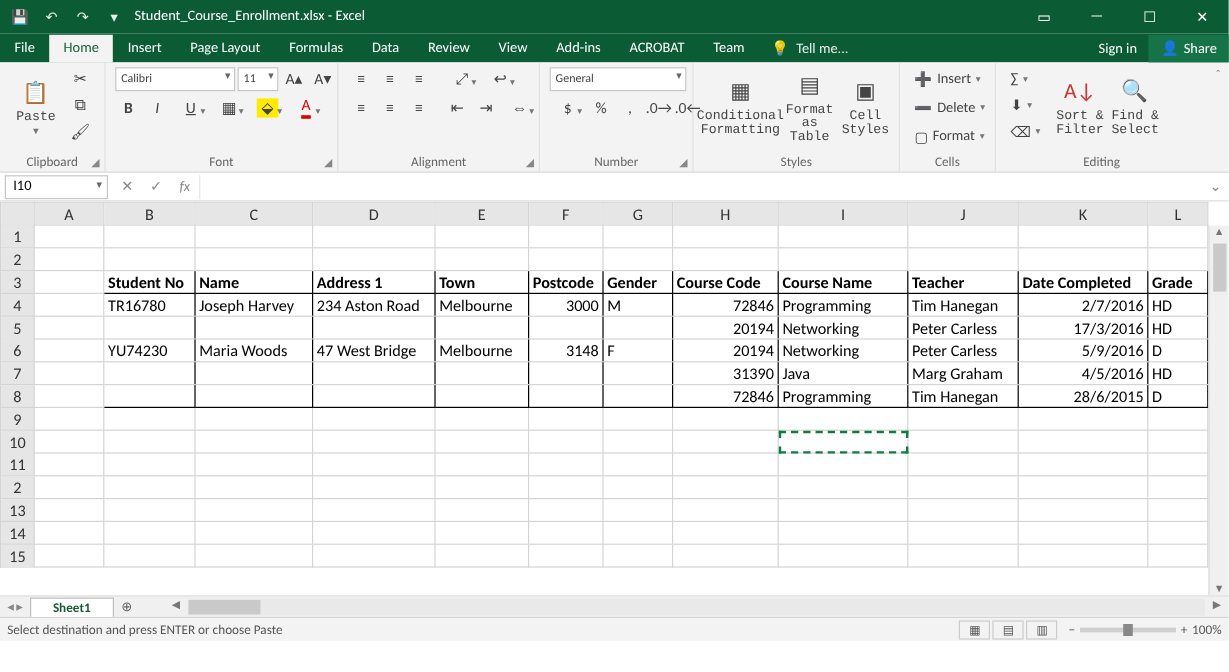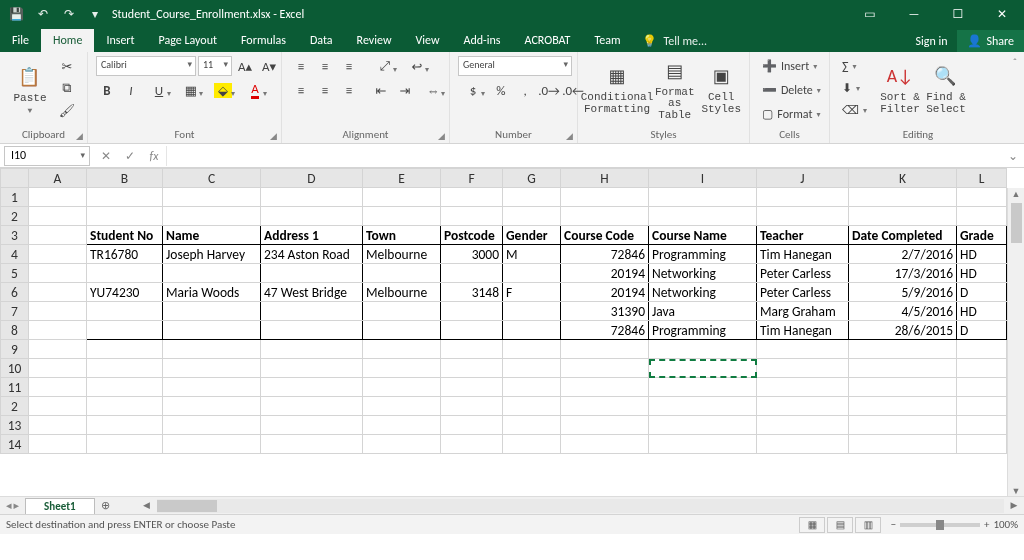--- a/index.html
+++ b/index.html
@@ -526,20 +526,35 @@
           <td class=""></td>
           <td class=""></td>
           <td class=""></td>
           <td class=""></td>
           <td class=""></td>
           <td class=""></td>
           <td class=""></td>
           <td class=""></td>
           <td class=""></td>
         </tr>
+        <tr>
+          <th>15</th>
+          <td class=""></td>
+          <td class=""></td>
+          <td class=""></td>
+          <td class=""></td>
+          <td class=""></td>
+          <td class=""></td>
+          <td class=""></td>
+          <td class=""></td>
+          <td class=""></td>
+          <td class=""></td>
+          <td class=""></td>
+          <td class=""></td>
+        </tr>
       </tbody>
     </table>
   <div class="vscroll">
     <span>▲</span>
     <div class="thumb"></div>
     <span style="flex:1"></span>
     <span>▼</span>
   </div>
 </div>
 

